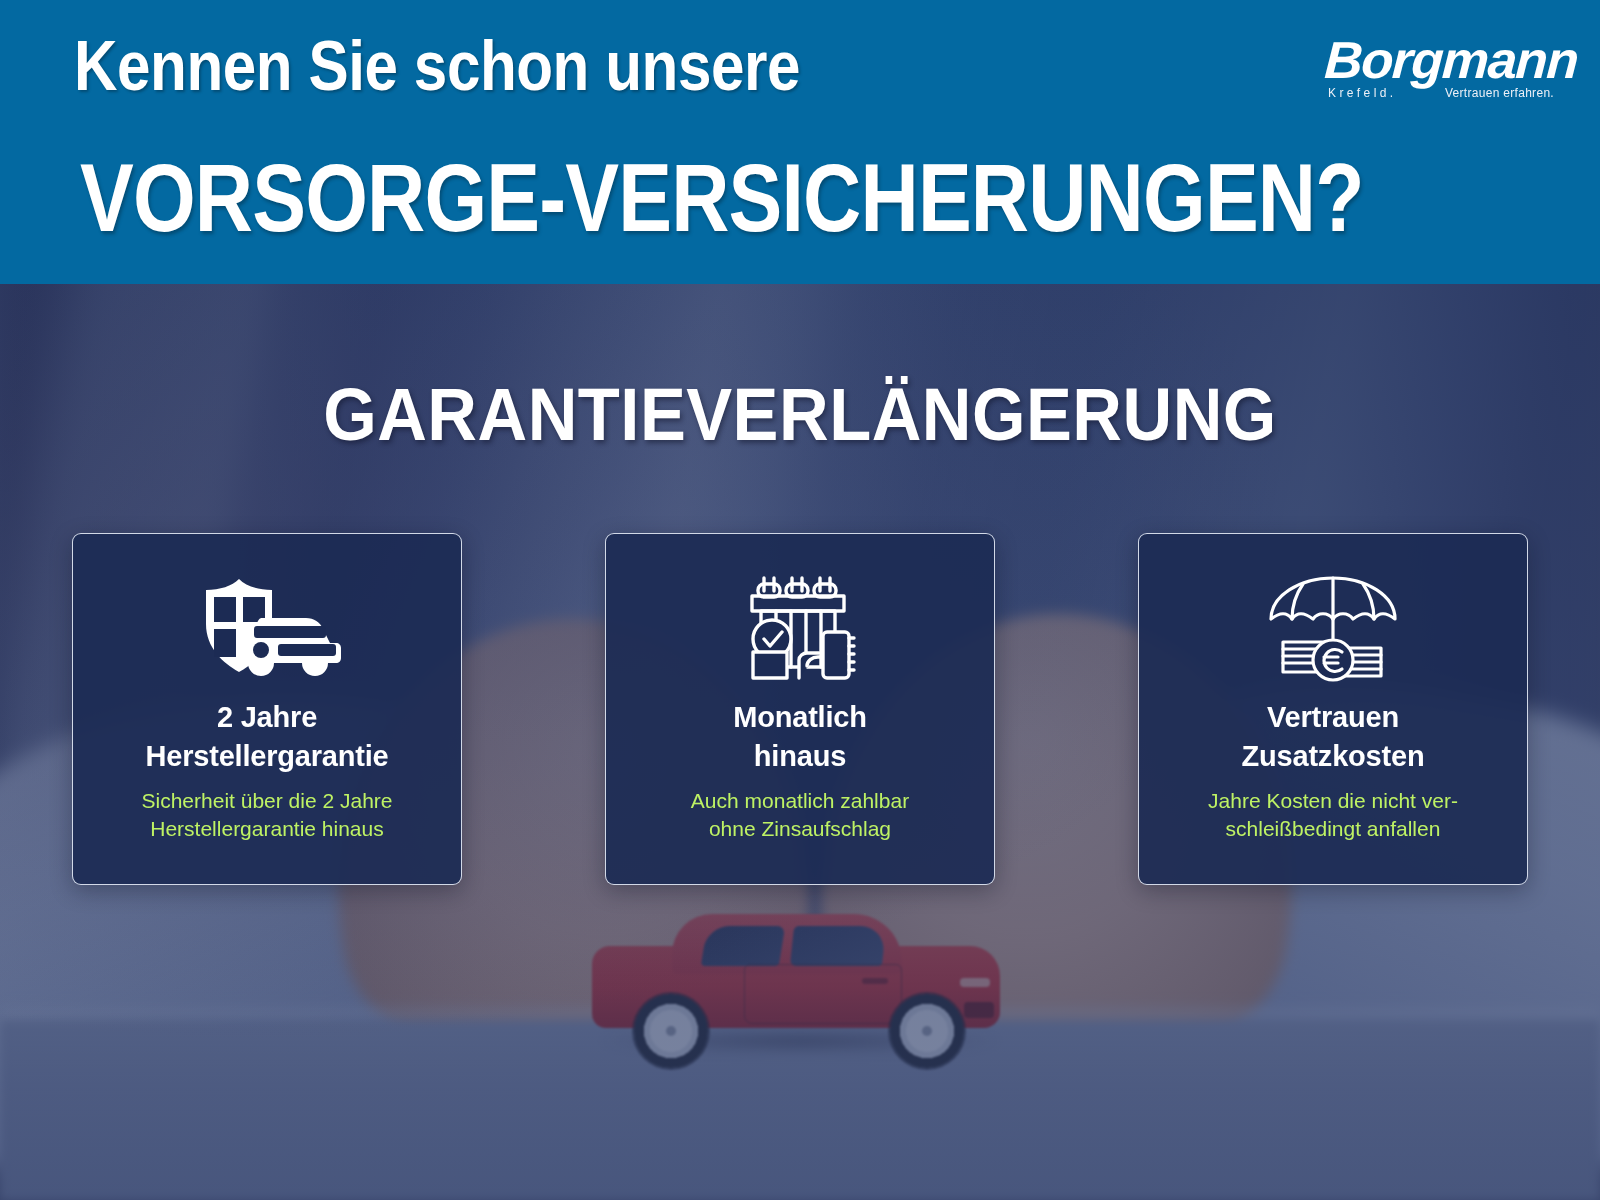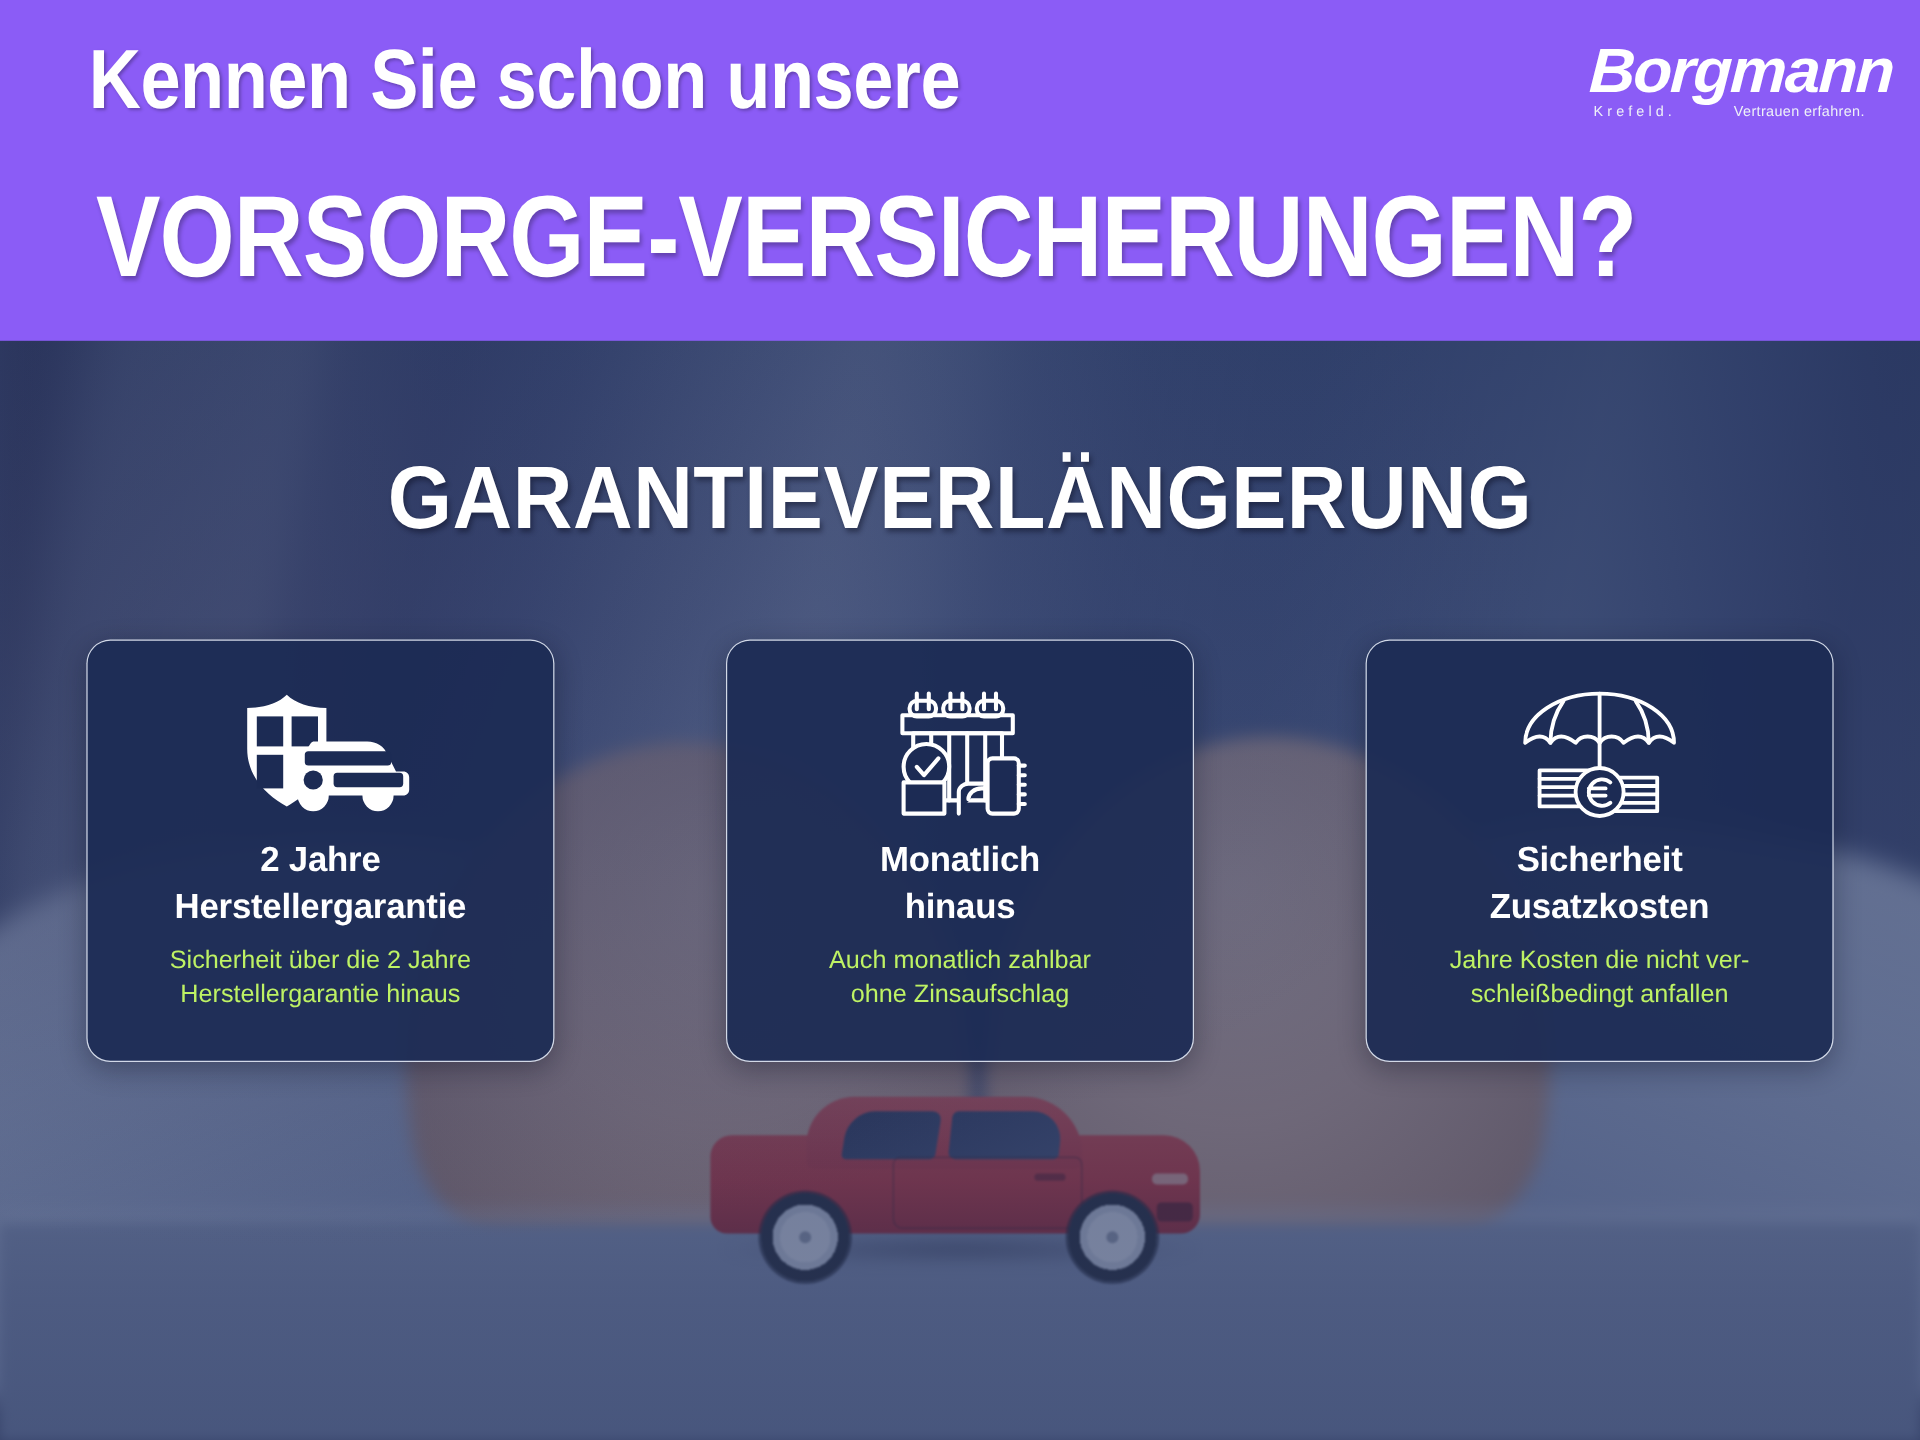--- a/index.html
+++ b/index.html
@@ -149,21 +149,21 @@
       rgba(44,60,104,.58) 100%);
   }
   .tint2 {
     position:absolute; left:0; top:0; width:1600px; height:1200px;
     background:radial-gradient(ellipse at 16% 42%, rgba(60,62,100,.30) 0%, rgba(30,45,87,0) 55%);
   }
 
   
   .header-bar {
     position:absolute; left:0; top:0; width:1600px; height:284px;
-    background:#8b5cf6;
+    background:#0369a1;
     z-index:5;
   }
   .headline-1 {
     position:absolute; left:74px; top:31px;
     font-size:70px; line-height:1;
     font-weight:700; color:#ffffff;
     font-family:"Liberation Sans Narrow","Liberation Sans", sans-serif;
     transform:scaleX(.86); transform-origin:left top;
     letter-spacing:-0.5px;
     text-shadow:2px 2px 3px rgba(0,0,0,.28);
@@ -223,21 +223,21 @@
   .cards {
     position:absolute; left:72px; top:533px;
     width:1456px; height:352px;
     display:flex; justify-content:space-between;
     z-index:6;
   }
   .card {
     width:390px; height:352px;
     background:rgba(28,43,84,.93);
     border:1.6px solid rgba(226,232,244,.92);
-    border-radius:20px;
+    border-radius:9px;
     display:flex; flex-direction:column; align-items:center;
     padding:38px 20px 22px;
     box-shadow:0 6px 22px rgba(8,12,30,.32);
   }
   .card-icon { height:112px; display:flex; align-items:center; justify-content:center; }
   .card-icon svg { display:block; }
   .card-title {
     margin-top:14px;
     font-size:29px; line-height:1.34;
     font-weight:700; color:#ffffff; text-align:center;
@@ -373,21 +373,21 @@
           <path d="M18 70h54M18 70v30M72 70v30M18 100h54"></path>
           <path d="M18 77h54M18 84h54M18 91h54"></path>
           <path d="M62 76h54M62 76v28M116 76v28M62 104h54"></path>
           <path d="M62 83h54M62 90h54M62 97h54"></path>
 
           <circle cx="68" cy="88" r="20" fill="#1c2b54"></circle>
           <path d="M77 80a11 11 0 1 0 0 17M59 85h14M59 91h14"></path>
         </svg>
       </div>
       <div class="card-title">
-        <span>Sicherheit</span><br>
+        <span>Vertrauen</span><br>
         <span>Zusatzkosten</span>
       </div>
       <div class="card-desc">
         <span>Jahre Kosten die nicht ver-</span><br>
         <span>schleißbedingt anfallen</span>
       </div>
     </div>
 
   </div>
 </div>

